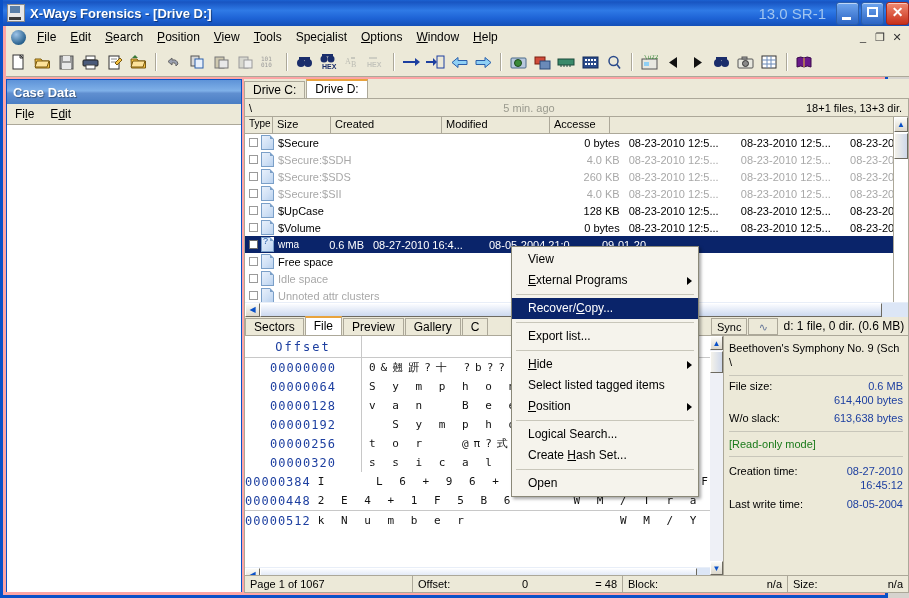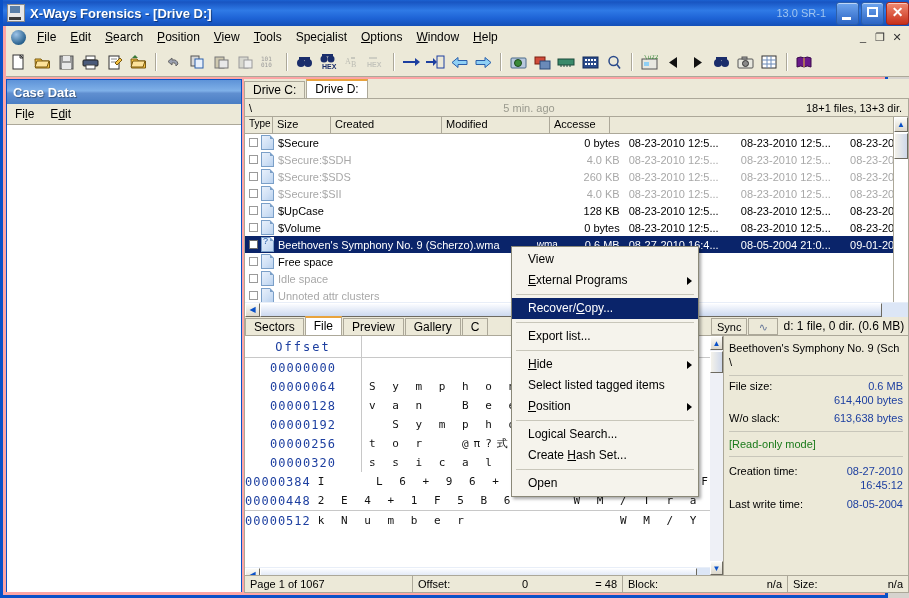--- a/index.html
+++ b/index.html
@@ -37,21 +37,21 @@
   .title-ico:after{
     content:"";position:absolute;left:1px;bottom:1px;width:12px;height:3px;
     background:#3a3a3a;
   }
   .title-text{
     color:#fff;font-size:13px;font-weight:bold;
     text-shadow:1px 1px 1px rgba(0,0,0,.45);
     white-space:nowrap;
   }
   .title-right{margin-left:auto;display:flex;align-items:center;padding-right:3px;}
-  .ver-text{color:#9fc4ef;font-size:11px;margin-right:8px;white-space:nowrap;}
+  .ver-text{color:#9fc4ef;font-size:15px;margin-right:8px;white-space:nowrap;}
   .tb-btn{
     width:21px;height:21px;margin-left:2px;border-radius:3px;
     border:1px solid #2d5fa8;position:relative;
     box-shadow:inset 0 1px 0 rgba(255,255,255,.55);
   }
   .tb-min{background:linear-gradient(to bottom,#6fa6ef,#2c65c4);}
   .tb-max{background:linear-gradient(to bottom,#6fa6ef,#2c65c4);}
   .tb-close{background:linear-gradient(to bottom,#f08a72,#c8301a);border-color:#a8271a;}
   .tb-min:after{content:"";position:absolute;left:5px;bottom:4px;width:9px;height:3px;background:#fff;}
   .tb-max:after{content:"";position:absolute;left:5px;top:4px;width:11px;height:10px;border:2px solid #fff;box-sizing:border-box;}
@@ -661,21 +661,20 @@
             <div class="c-type"></div>
             <div class="c-size">0 bytes</div>
             <div class="c-cre">08-23-2010  12:5...</div>
             <div class="c-mod">08-23-2010  12:5...</div>
             <div class="c-acc">08-23-20</div>
           </div>
 
           <div class="fl-row sel">
             <div class="cb" style="background:#fff;border-color:#6a6a6a"></div>
             <div class="fico q"></div>
-            <div class="c-name" style="width:268px">Beethoven's Symphony No. 9 (Scherzo).wma</div>
             <div class="c-type">wma</div>
             <div class="c-size">0.6 MB</div>
             <div class="c-cre">08-27-2010  16:4...</div>
             <div class="c-mod">08-05-2004  21:0...</div>
             <div class="c-acc">09-01-20</div>
           </div>
 
           <div class="fl-row">
             <div class="cb"></div>
             <div class="fico"></div>
@@ -718,20 +717,21 @@
             <div class="tab">C</div>
           </div>
           <div class="hex-body">
             <div class="hex-hdr">
               <div class="off">Offset</div>
               <div class="colsep"></div>
             </div>
             <div class="hex-line">
               <div class="off">00000000</div>
               <div class="colsep"></div>
+              <div class="asc">0&amp;翹趼?十 ?b??</div>
             </div>
             <div class="hex-line">
               <div class="off">00000064</div>
               <div class="colsep"></div>
               <div class="asc">S y m p h o n y</div>
             </div>
             <div class="hex-line">
               <div class="off">00000128</div>
               <div class="colsep"></div>
               <div class="asc">v a n   B e e t h</div>

